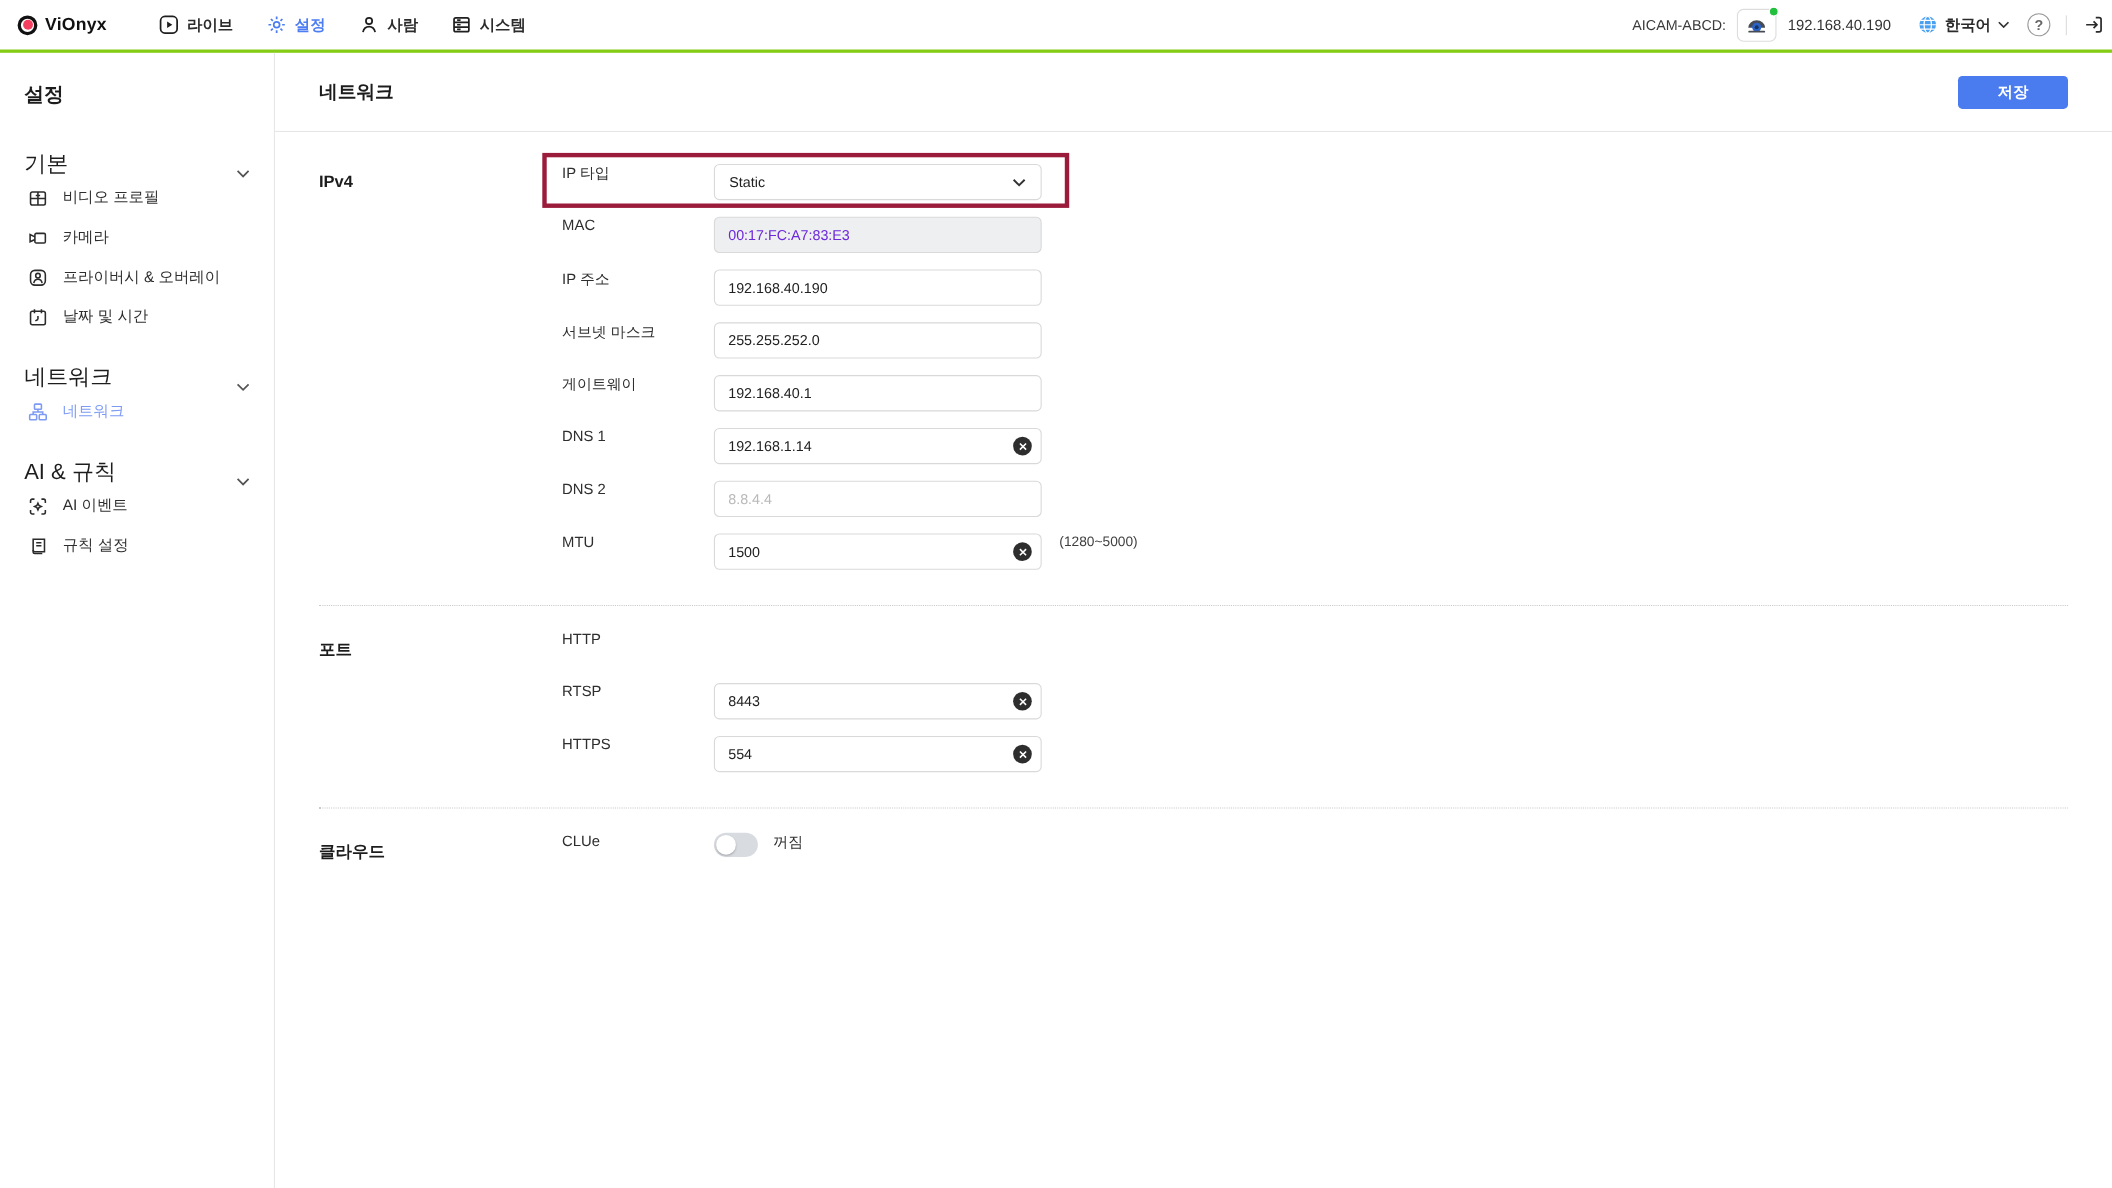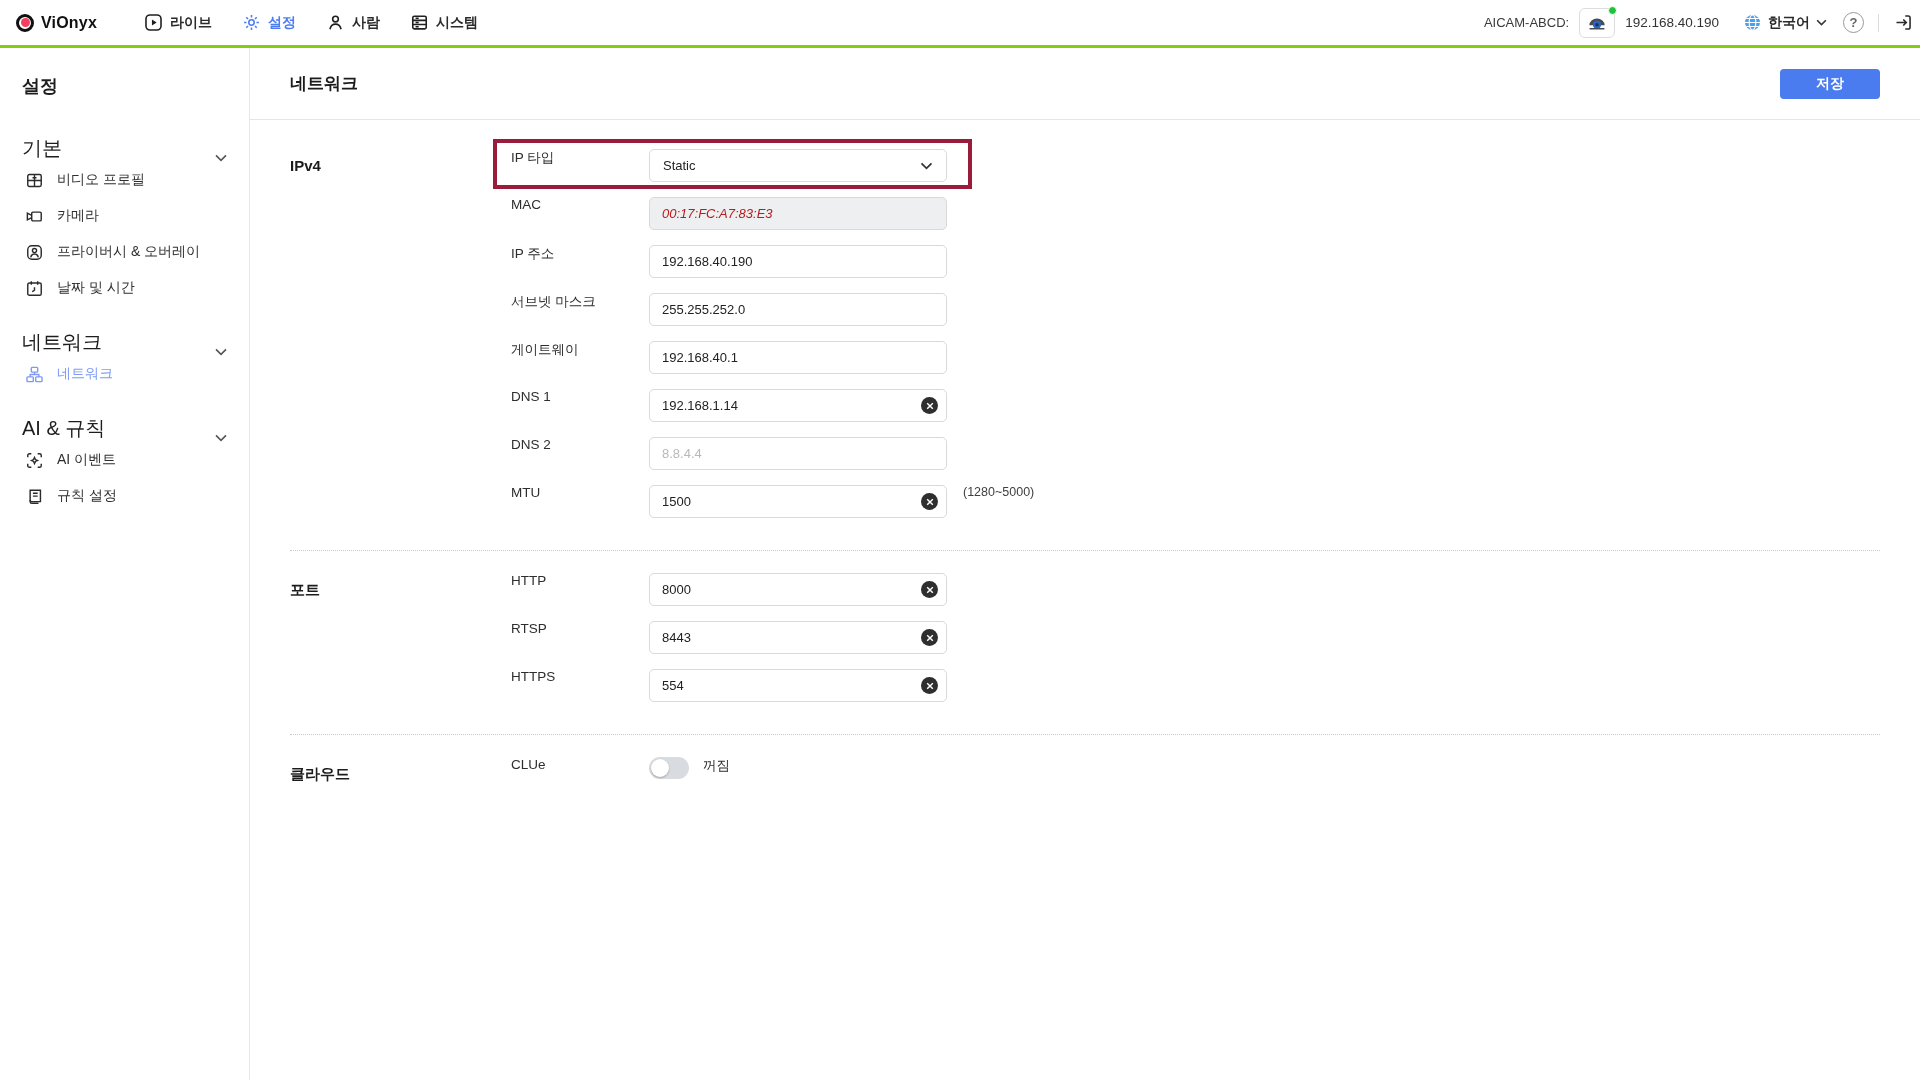--- a/index.html
+++ b/index.html
@@ -57,21 +57,21 @@
   .section-label { width:221px; font-size:15px; font-weight:700; color:#1c1c1c;
     padding-top:8px; flex-shrink:0; }
   .rows { flex:1; }
   .form-row { display:flex; align-items:flex-start; height:33px; margin-bottom:15px; }
   .field-label { width:138px; font-size:13.5px; color:#2e2e2e; flex-shrink:0; }
   .input-wrap { position:relative; width:298px; }
   .text-input { width:298px; height:33px; border:1px solid #d9d9d9; border-radius:5px;
     padding:0 34px 0 12px; font-size:13px; color:#222; background:#fff; outline:none;
     font-family:"Liberation Sans",sans-serif; }
   .text-input.no-clear { padding-right:12px; }
-  .text-input:disabled { background:#edeff1; color:#b91c1c;font-style:italic; }
+  .text-input:disabled { background:#edeff1; color:#6d28d9; }
   .text-input::placeholder { color:#b9b9b9; }
   .clear-btn { position:absolute; right:9px; top:8px; width:17px; height:17px; border:none;
     border-radius:50%; background:#2e2e2e; display:flex; align-items:center; justify-content:center;
     cursor:pointer; padding:0; }
   .select-box { width:298px; height:33px; border:1px solid #d9d9d9; border-radius:5px;
     background:#fff; display:flex; align-items:center; justify-content:space-between;
     padding:0 13px; font-size:13px; color:#222; cursor:pointer; }
   .hint { font-size:12.5px; color:#3f3f3f; margin-left:16px; }
 
   .divider { border-top:1px dotted #c9c9c9; margin:17px 0 22px 0; }
@@ -349,28 +349,20 @@
         </div>
       </div>
 
       <div class="divider"></div>
 
       <div class="section">
         <div class="section-label">포트</div>
         <div class="rows">
           <div class="form-row">
             <span class="field-label">HTTP</span>
-            <div class="input-wrap">
-              <input class="text-input" value="8000" style="">
-              <button class="clear-btn">
-                <svg width="8" height="8" viewBox="0 0 10 10" stroke="#fff" stroke-width="1.8">
-                    <path d="M1.5 1.5l7 7M8.5 1.5l-7 7"></path>
-                  </svg>
-              </button>
-            </div>
           </div>
           <div class="form-row">
             <span class="field-label">RTSP</span>
             <div class="input-wrap">
               <input class="text-input" value="8443" style="">
               <button class="clear-btn">
                 <svg width="8" height="8" viewBox="0 0 10 10" stroke="#fff" stroke-width="1.8">
                     <path d="M1.5 1.5l7 7M8.5 1.5l-7 7"></path>
                   </svg>
               </button>

